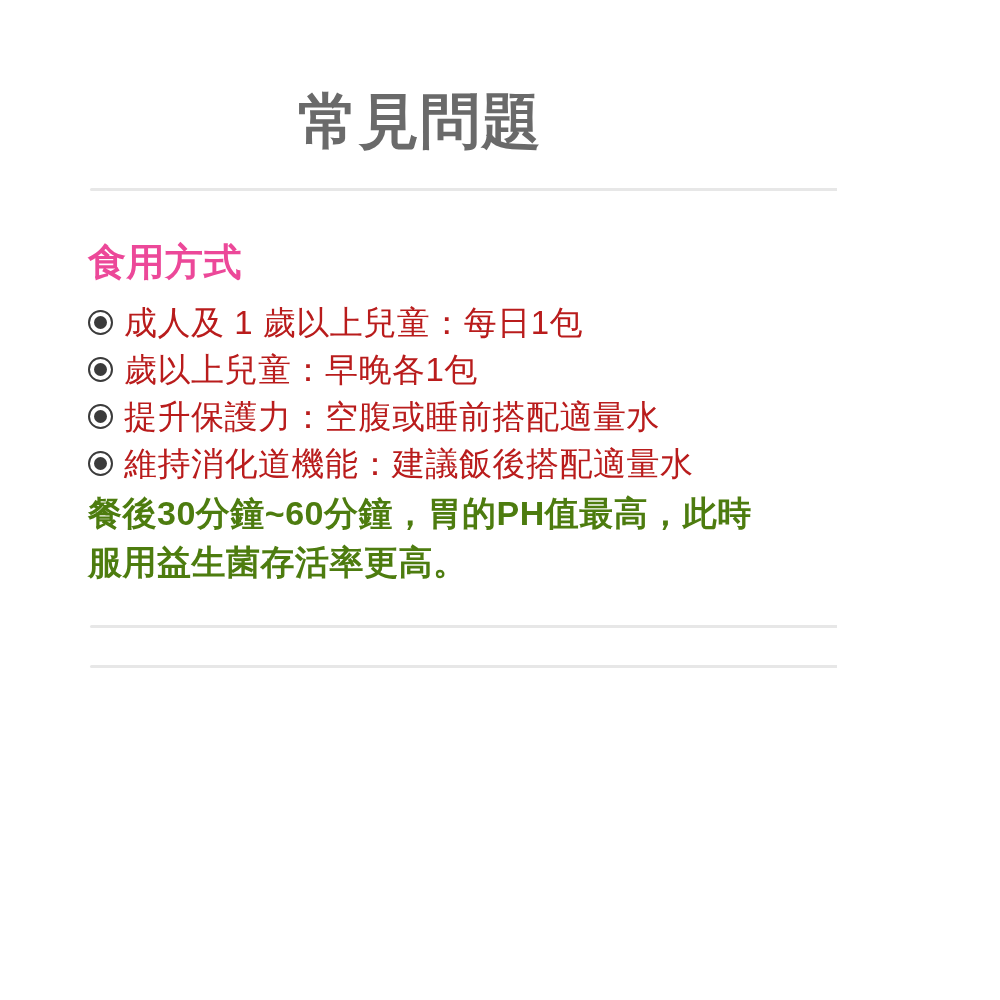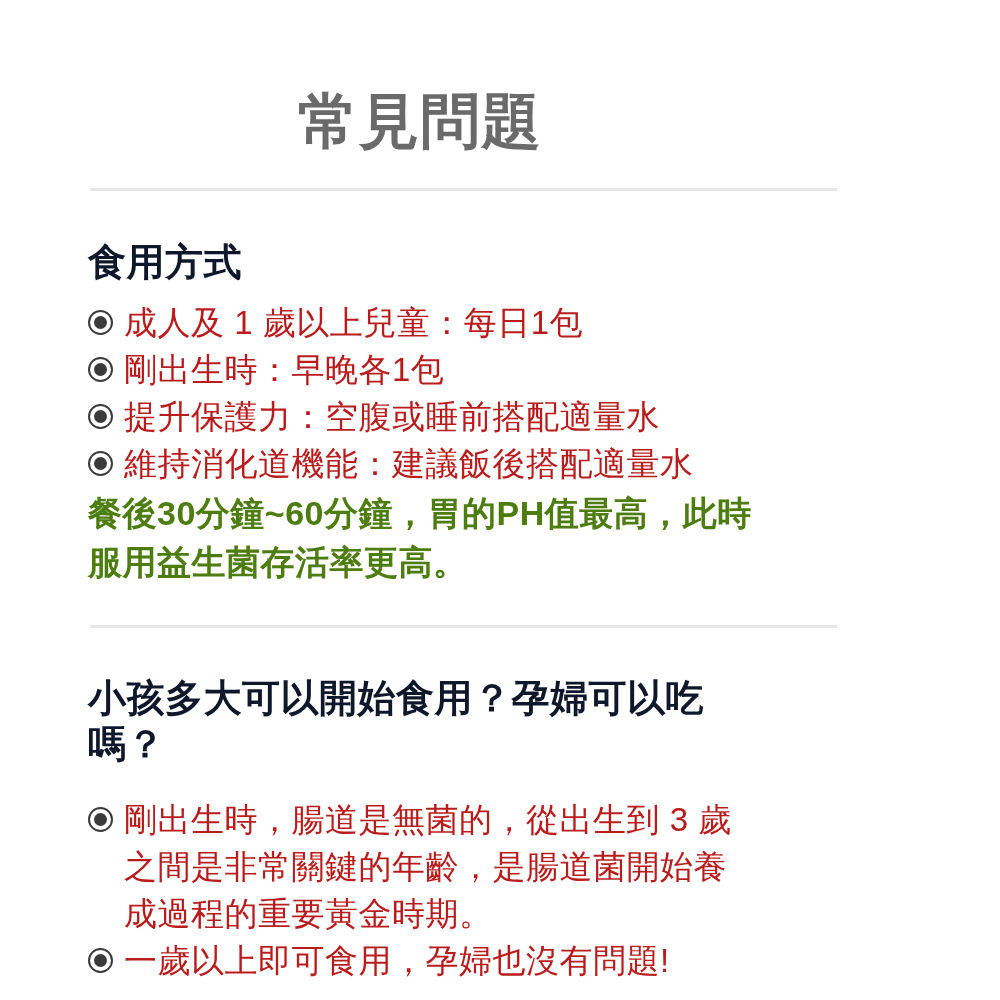--- a/index.html
+++ b/index.html
@@ -37,21 +37,21 @@
     border-radius: 2px;
   }
   .divider-1 { margin-top: 30px; }
   .divider-2 { margin-top: 38px; }
   .divider-3 { margin-top: 37px; }
   .section-heading {
     margin: 0;
     font-size: 38px;
     line-height: 46px;
     font-weight: 700;
-    color: #0f172a;
+    color: #ec4899;
     letter-spacing: 0.5px;
   }
   .heading-1 { margin-top: 48px; }
   .heading-2 { margin-top: 47px; }
   .bullet-list {
     list-style: none;
     margin: 14px 0 0 0;
     padding: 0;
     max-width: 848px;
   }
@@ -107,48 +107,34 @@
     <section>
       <h2 class="section-heading heading-1">食用方式</h2>
 
       <ul class="bullet-list">
         <li class="bullet-item">
           <span class="fisheye"></span>
           <span>成人及 1 歲以上兒童：每日1包</span>
         </li>
         <li class="bullet-item">
           <span class="fisheye"></span>
-          <span>剛出生時：早晚各1包</span>
+          <span>歲以上兒童：早晚各1包</span>
         </li>
         <li class="bullet-item">
           <span class="fisheye"></span>
           <span>提升保護力：空腹或睡前搭配適量水</span>
         </li>
         <li class="bullet-item">
           <span class="fisheye"></span>
           <span>維持消化道機能：建議飯後搭配適量水</span>
         </li>
       </ul>
 
       <p class="note">餐後30分鐘~60分鐘，胃的PH值最高，此時服用益生菌存活率更高。</p>
     </section>
 
     <hr class="divider divider-2">
 
-    <section>
-      <h2 class="section-heading heading-2">小孩多大可以開始食用？孕婦可以吃嗎？</h2>
-
-      <ul class="bullet-list bullet-list-2">
-        <li class="bullet-item">
-          <span class="fisheye"></span>
-          <span>剛出生時，腸道是無菌的，從出生到 3 歲之間是非常關鍵的年齡，是腸道菌開始養成過程的重要黃金時期。</span>
-        </li>
-        <li class="bullet-item">
-          <span class="fisheye"></span>
-          <span>一歲以上即可食用，孕婦也沒有問題!</span>
-        </li>
-      </ul>
-    </section>
 
     <hr class="divider divider-3">
 
   </div>
 </div>
 
 </body></html>

